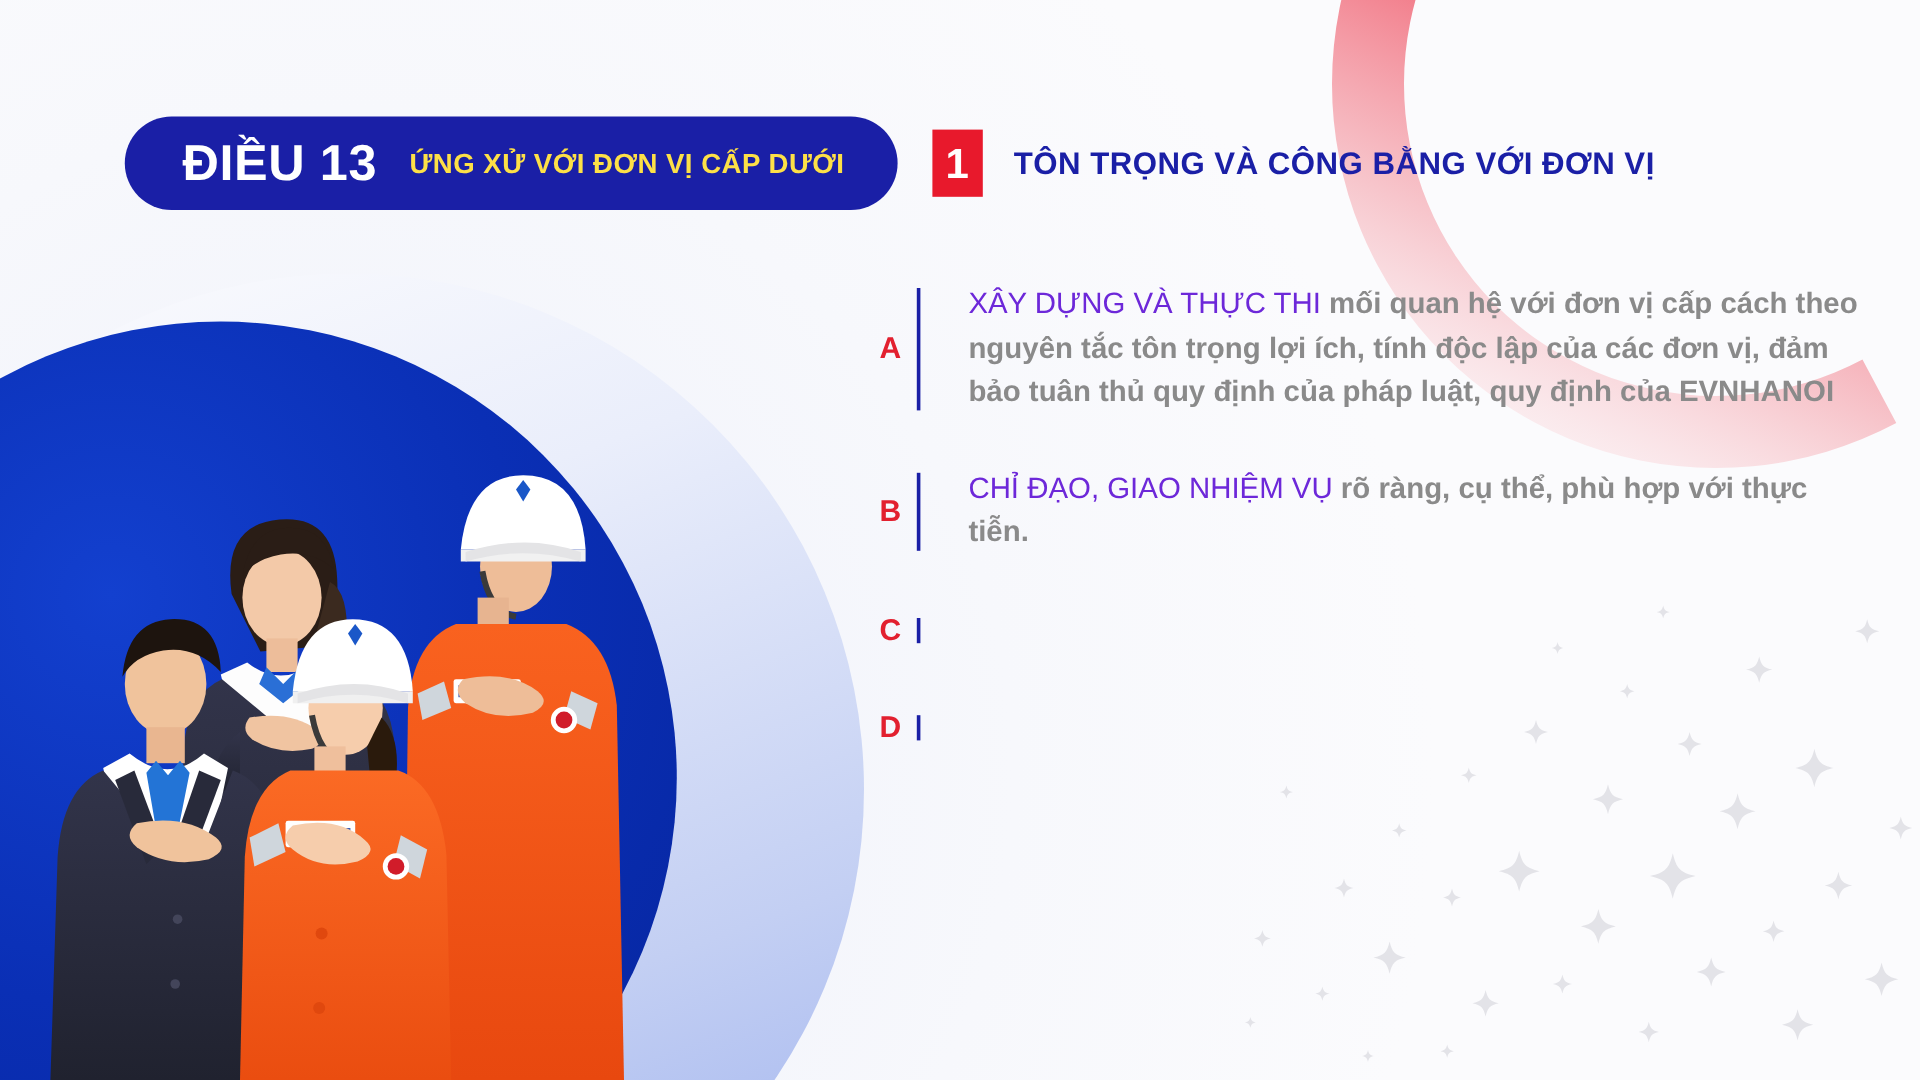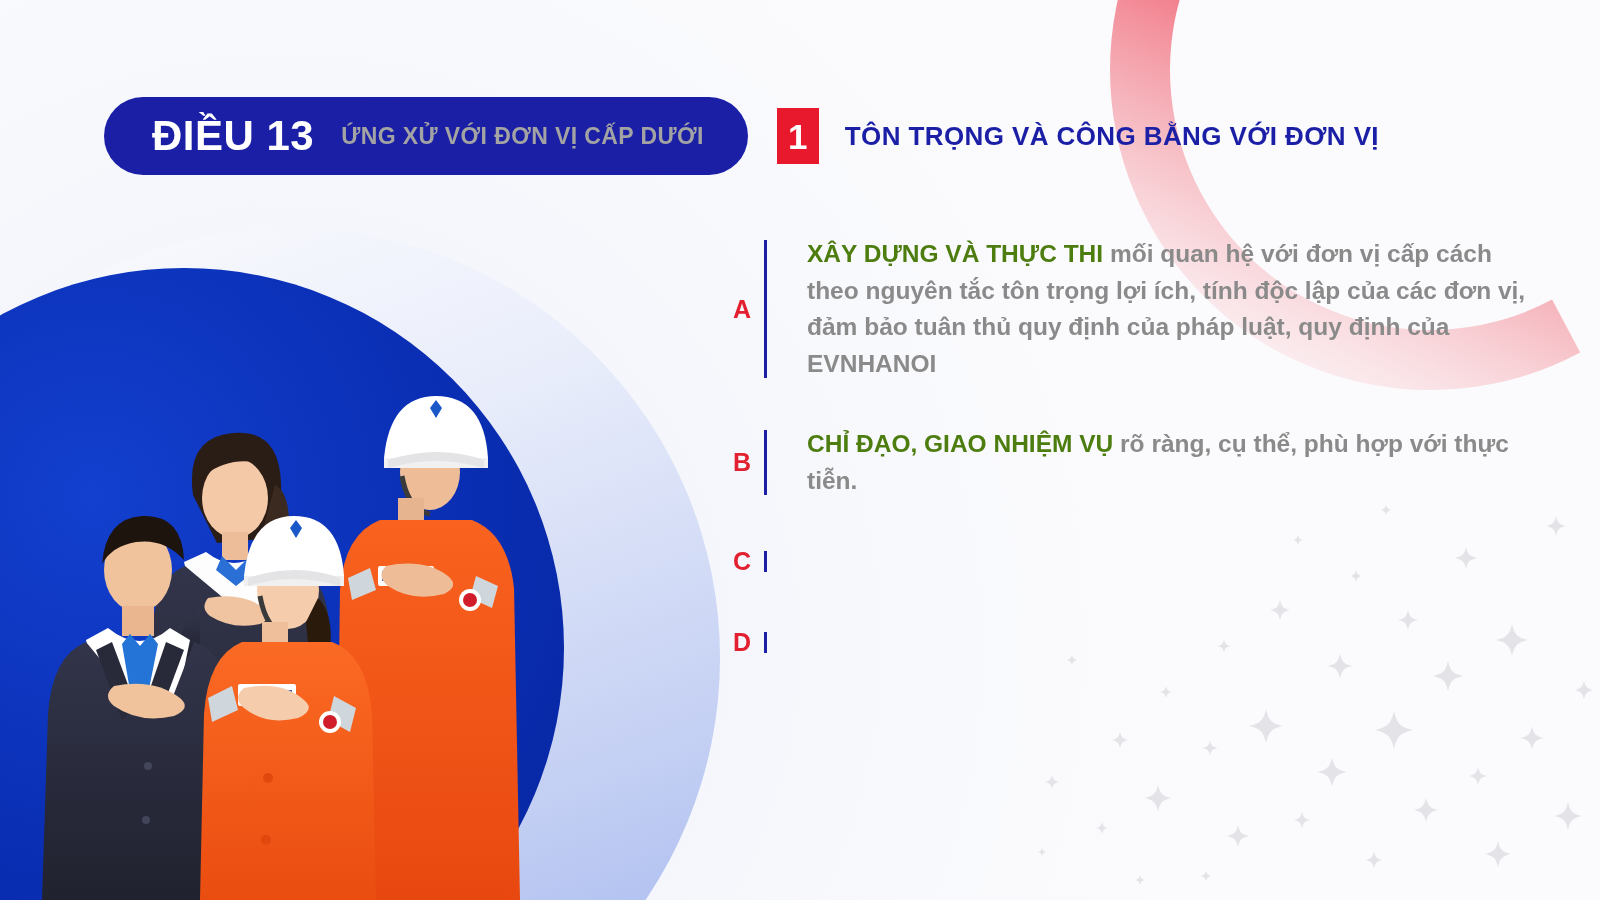--- a/index.html
+++ b/index.html
@@ -96,21 +96,21 @@
     box-sizing: border-box;
     white-space: nowrap;
   }
   .pill-article {
     color: #ffffff;
     font-size: 42px;
     font-weight: 700;
     letter-spacing: 0.5px;
   }
   .pill-subtitle {
-    color: #a3a3a3;
+    color: #fde047;
     font-size: 23px;
     font-weight: 700;
     letter-spacing: 0.4px;
     margin-left: 27px;
   }
   .num-badge {
     margin-left: 29px;
     width: 42px;
     height: 56px;
     background: #e8192c;
@@ -161,22 +161,22 @@
     flex: 0 0 3px;
   }
   .item-text {
     padding-left: 40px;
     color: #8a8a8a;
     font-size: 24.5px;
     line-height: 1.49;
     font-weight: 600;
   }
   .item-text b {
-    color: #4d7c0f;
-    font-weight: 700;
+    color: #6d28d9;
+    font-weight: 400;
   }
   #item-a { margin-bottom: 44px; }
   #item-b { margin-bottom: 48px; }
   #item-c { margin-bottom: 52px; }
   #item-a .item-text { padding-right: 10px; }
 </style>
 </head>
 <body>
 
 <div id="slide">

